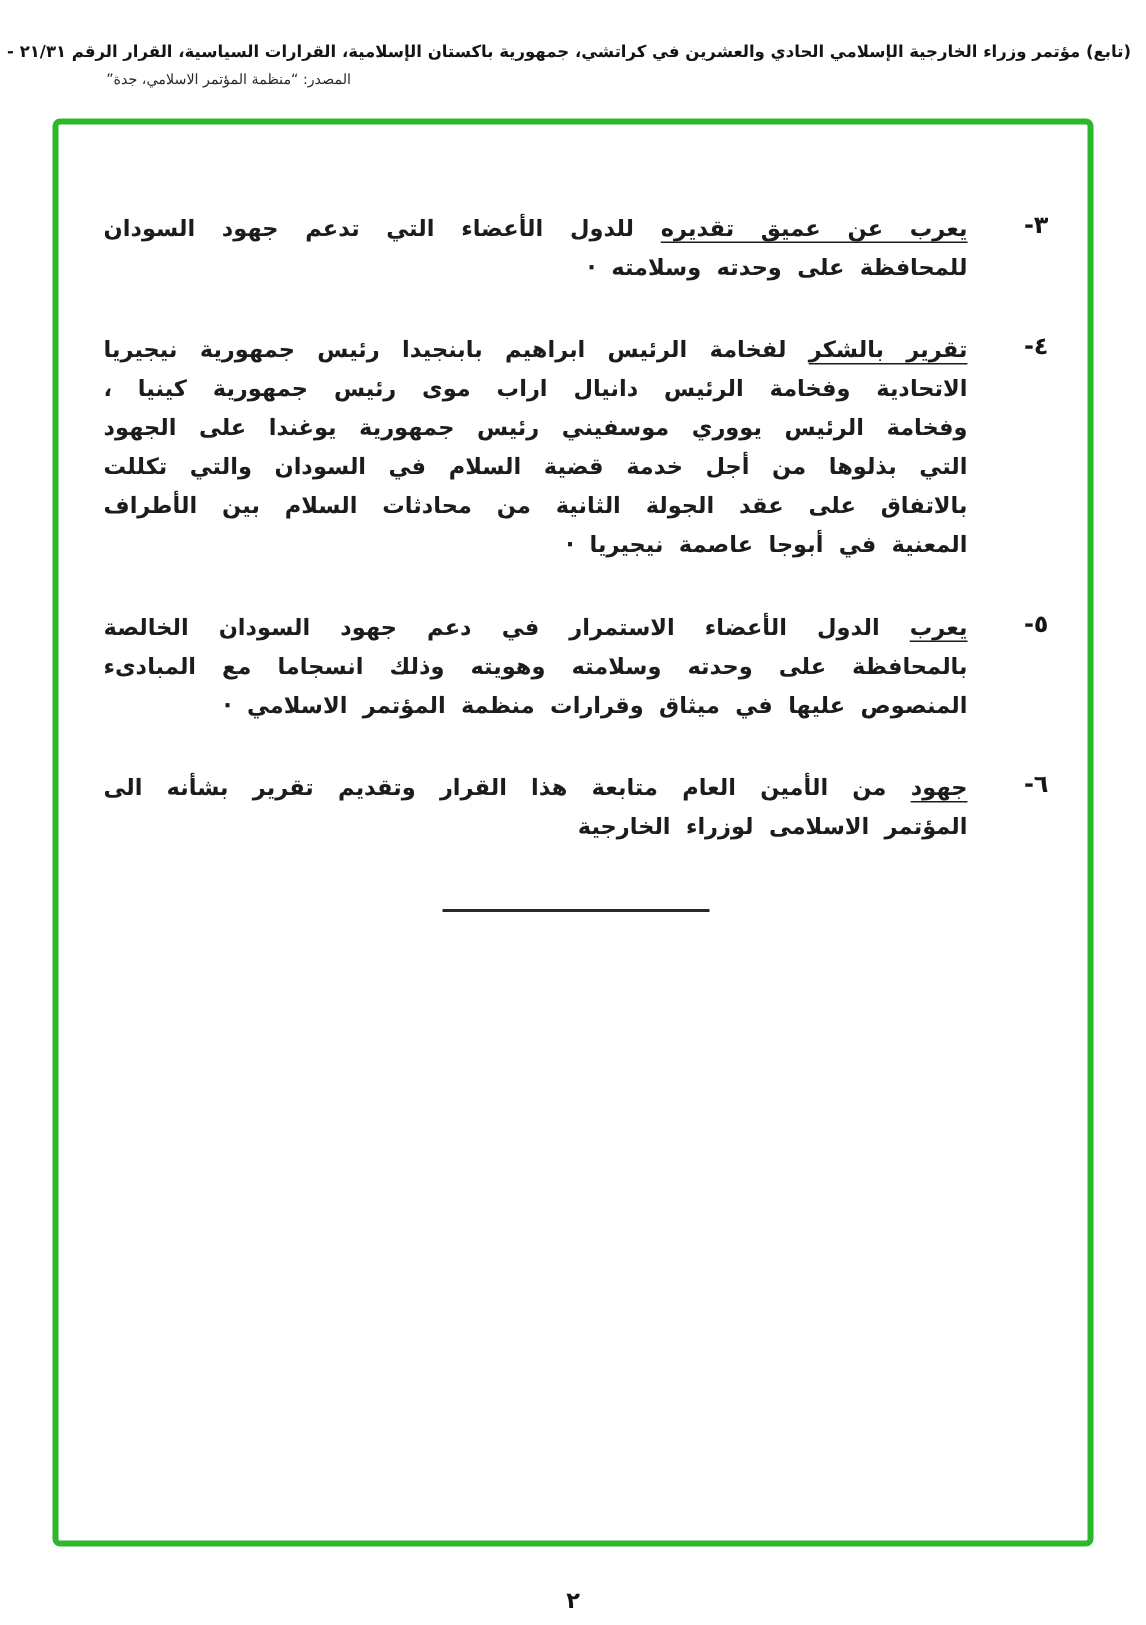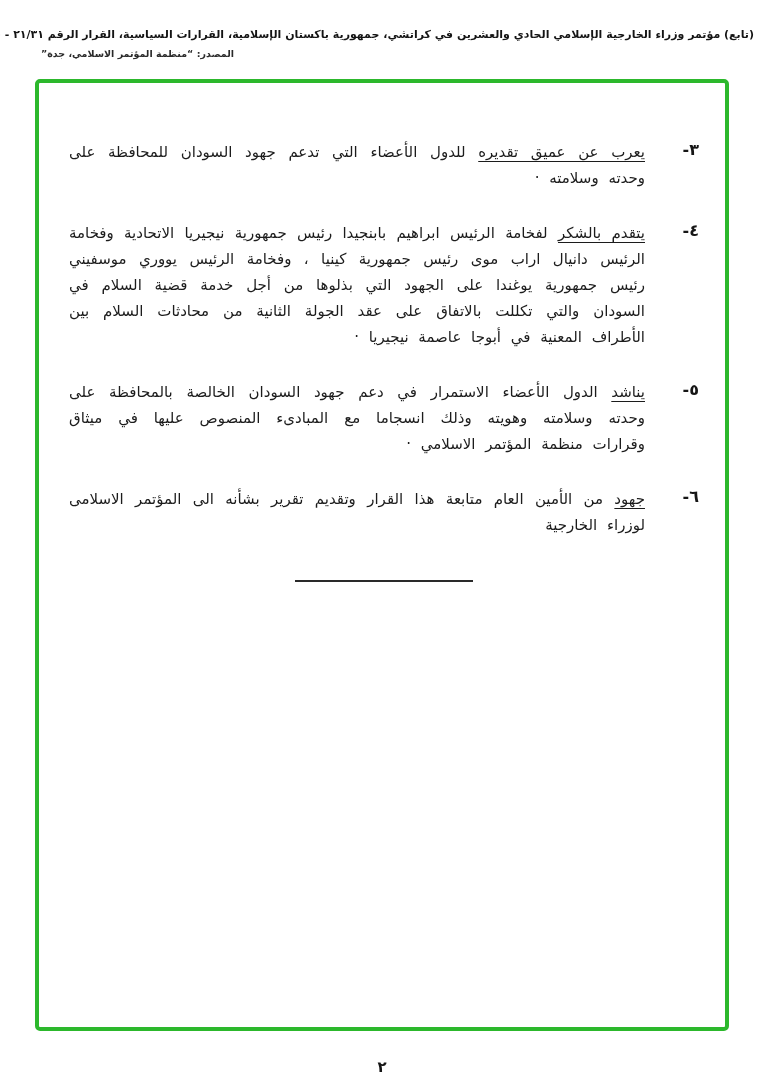--- a/index.html
+++ b/index.html
@@ -15,21 +15,21 @@
     width: 764px; height: 1083px;
     padding-top: 28px;
     background: #ffffff;
   }
   .header { direction: rtl; padding: 0 10px 0 10px; }
   .header-line1 {
     font-size: 11px; font-weight: bold; color: #141414;
     white-space: nowrap; text-align: right; letter-spacing: 0.2px;
   }
   .header-line2 {
-    font-size: 9.5px; font-weight: bold; color: #2a2a2a;
+    font-size: 9.5px; font-weight: normal; color: #2a2a2a;
     margin-top: 7px; margin-right: 520px;
     white-space: nowrap; text-align: right;
   }
   .doc-box {
     margin: 20px auto 0 auto;
     width: 694px; height: 952px;
     border: 4px solid #2cb82c;
     border-radius: 5px;
     background: #ffffff;
     padding: 56px 26px 0 30px;
@@ -46,21 +46,21 @@
     width: 36px;
     font-size: 16px;
     font-weight: bold;
     text-align: right;
     padding-top: 1px;
     color: #161616;
   }
   .item-text {
     flex: 1;
     font-size: 15px;
-    font-weight: normal;
+    font-weight: bold;
     line-height: 26px;
     text-align: justify;
     word-spacing: 5px;
     letter-spacing: 0.4px;
     color: #1c1c1c;
   }
   .lead {
     text-decoration: underline;
     text-underline-offset: 4px;
     text-decoration-thickness: 1px;
@@ -97,29 +97,29 @@
         <div class="item-number">٣-</div>
         <div class="item-text">
           <span class="lead">يعرب عن عميق تقديره</span>
           <span>للدول الأعضاء التي تدعم جهود السودان للمحافظة على وحدته وسلامته ·</span>
         </div>
       </div>
 
       <div class="item">
         <div class="item-number">٤-</div>
         <div class="item-text">
-          <span class="lead">يتقدم بالشكر</span>
+          <span class="lead">تقرير بالشكر</span>
           <span>لفخامة الرئيس ابراهيم بابنجيدا رئيس جمهورية نيجيريا الاتحادية وفخامة الرئيس دانيال اراب موى رئيس جمهورية كينيا ، وفخامة الرئيس يووري موسفيني رئيس جمهورية يوغندا على الجهود التي بذلوها من أجل خدمة قضية السلام في السودان والتي تكللت بالاتفاق على عقد الجولة الثانية من محادثات السلام بين الأطراف المعنية في أبوجا عاصمة نيجيريا ·</span>
         </div>
       </div>
 
       <div class="item">
         <div class="item-number">٥-</div>
         <div class="item-text">
-          <span class="lead">يناشد</span>
+          <span class="lead">يعرب</span>
           <span>الدول الأعضاء الاستمرار في دعم جهود السودان الخالصة بالمحافظة على وحدته وسلامته وهويته وذلك انسجاما مع المبادىء المنصوص عليها في ميثاق وقرارات منظمة المؤتمر الاسلامي ·</span>
         </div>
       </div>
 
       <div class="item">
         <div class="item-number">٦-</div>
         <div class="item-text">
           <span class="lead">جهود</span>
           <span>من الأمين العام متابعة هذا القرار وتقديم تقرير بشأنه الى المؤتمر الاسلامى لوزراء الخارجية</span>
         </div>

